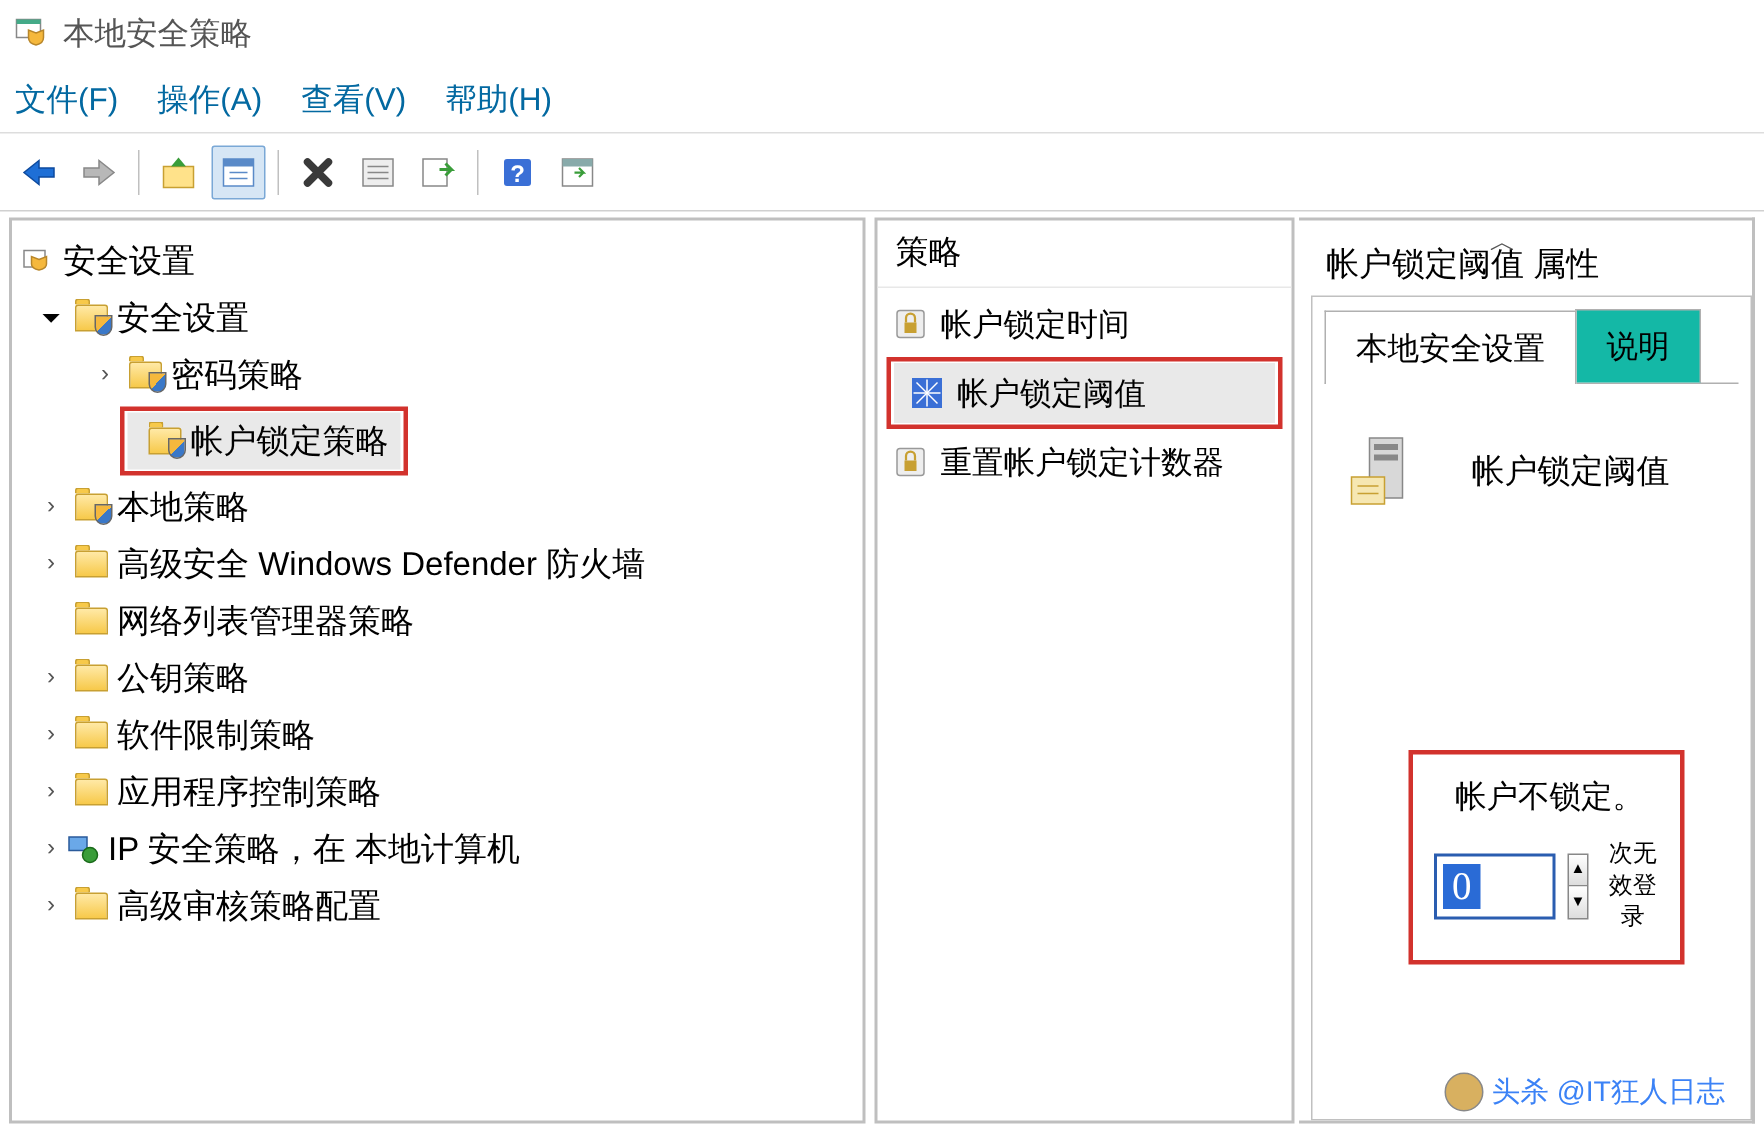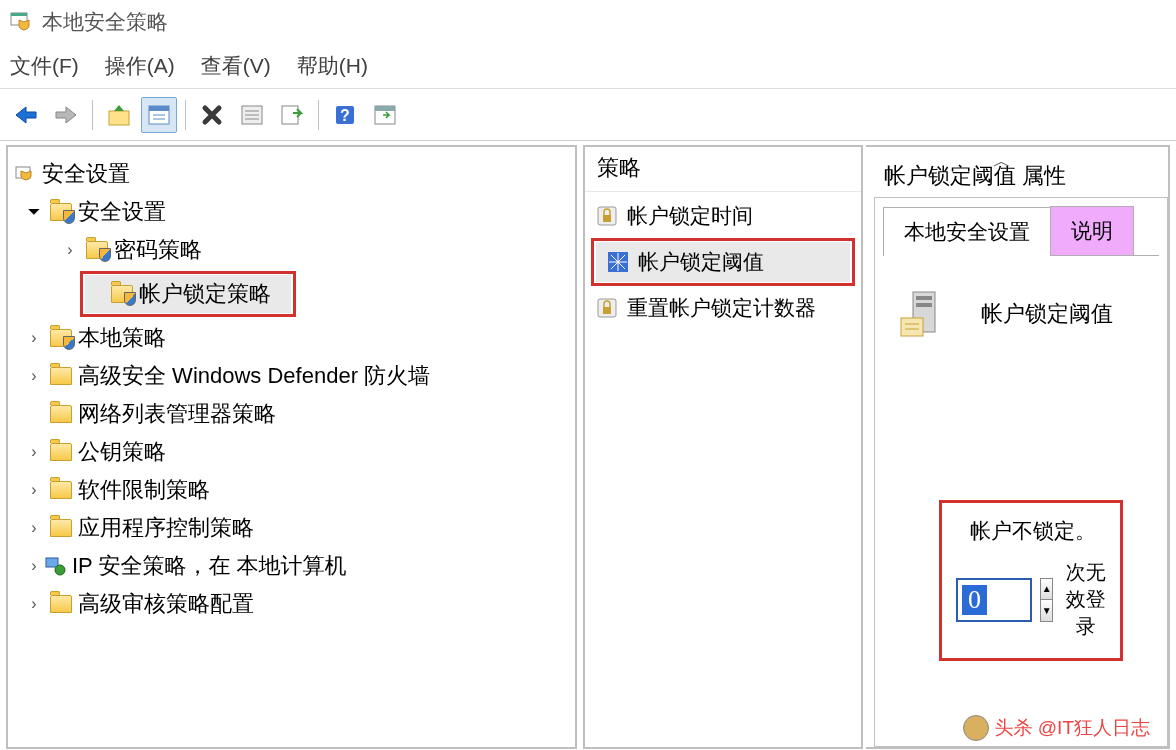--- a/index.html
+++ b/index.html
@@ -3,21 +3,21 @@
 <meta charset="utf-8">
 <style>
 * { box-sizing: border-box; margin: 0; padding: 0; font-family: "Microsoft YaHei", "Segoe UI", sans-serif; }
 body { background: #fff; width: 1176px; height: 750px; overflow: hidden; font-size: 19px; color: #000; }
 
 .title-bar { display: flex; align-items: center; padding: 6px 10px 10px 10px; height: 48px; }
 .title-icon { width: 24px; height: 24px; margin-right: 8px; position: relative; }
 .title-text { color: #555; font-size: 21px; }
 
 .menu-bar { display: flex; padding: 4px 10px 8px 10px; gap: 26px; font-size: 21px; border-bottom: 1px solid #ddd; }
-.menu-item { cursor: default; color: #404040; }
+.menu-item { cursor: default; color: #0369a1; }
 
 .toolbar { display: flex; align-items: center; padding: 6px 8px; gap: 4px; border-bottom: 1px solid #d0d0d0; height: 52px; }
 .tool-btn { width: 36px; height: 36px; display: flex; align-items: center; justify-content: center; border: 1px solid transparent; border-radius: 2px; }
 .tool-btn.active { border: 1px solid #7aa8d6; background: #d6e6f5; }
 .tool-sep { width: 1px; height: 30px; background: #c0c0c0; margin: 0 4px; }
 
 .workspace { display: flex; height: calc(750px - 48px - 42px - 52px); }
 .tree-panel { width: 571px; border: 2px solid #bfbfbf; margin: 4px 3px 0 6px; padding: 8px 0; overflow: hidden; }
 .tree-root { display: flex; align-items: center; padding: 4px 6px; font-size: 22px; }
 .tree-row { display: flex; align-items: center; padding: 4px 4px; font-size: 22px; white-space: nowrap; }
@@ -37,40 +37,40 @@
 .policy-row { display: flex; align-items: center; padding: 6px 10px; font-size: 21px; }
 .policy-row.selected { background: #e9e9e9; }
 .policy-icon { width: 24px; height: 24px; margin-right: 8px; }
 .middle-list { padding: 4px 0; }
 
 .props-panel { flex: 1; border: 2px solid #bfbfbf; border-left: none; margin: 4px 6px 0 0; padding: 0; position: relative; overflow: hidden; }
 .props-inner { border: 1px solid #c0c0c0; margin: 50px 0 0 8px; height: calc(100% - 50px); padding: 8px 0 0 0; position: relative; text-align: center; }
 .props-title { position: absolute; top: 14px; left: 18px; font-size: 22px; }
 
 .tabs { display: flex; border-bottom: 1px solid #b0b0b0; margin: 0 8px; }
-.tab { padding: 10px 20px; border: 1px solid #b0b0b0; border-bottom: none; margin-right: -1px; background: #f0abfc; font-size: 21px; }
+.tab { padding: 10px 20px; border: 1px solid #b0b0b0; border-bottom: none; margin-right: -1px; background: #14b8a6; font-size: 21px; }
 .tab.active { background: #fff; position: relative; top: 1px; }
 
 .prop-body { padding: 30px 20px; }
 .prop-head { display: flex; align-items: center; gap: 30px; }
 .server-icon { width: 56px; height: 56px; }
 .prop-label { font-size: 22px; }
 
 .lock-section { margin: 140px 10px 0 30px; padding: 18px 14px 24px 14px; }
 .lock-box { border: 3px solid #d2322d; padding: 14px 14px 18px 14px; }
 .lock-text { font-size: 21px; margin: 0 0 14px 4px; }
 .lock-input-row { display: flex; align-items: center; gap: 8px; }
 .num-input { width: 170px; height: 44px; border: 2px solid #2a5db0; font-size: 26px; padding: 0 4px; background: #fff; display: flex; align-items: center; }
 .num-val { background: #2a6bd6; color: #fff; padding: 0 6px; font-family: "Segoe UI"; }
 .spinner { width: 30px; height: 44px; border: 1px solid #888; display: flex; flex-direction: column; }
 .spin-btn { flex: 1; background: linear-gradient(#fff,#ddd); border-bottom: 1px solid #888; display: flex; align-items: center; justify-content: center; font-size: 10px; }
 .spin-btn:last-child { border-bottom: none; }
-.suffix { font-size: 20px; margin-left: 4px; }
-
-.watermark { position: absolute; right: 18px; bottom: 6px; font-size: 19px; color: #ef4444; display: flex; align-items: center; gap: 6px; }
+.suffix { font-size: 16px; margin-left: 4px; }
+
+.watermark { position: absolute; right: 18px; bottom: 6px; font-size: 19px; color: #3b82f6; display: flex; align-items: center; gap: 6px; }
 .wm-avatar { width: 26px; height: 26px; border-radius: 50%; background: #d8b060; border: 1px solid #888; }
 
 svg { display: block; }
 </style>
 </head>
 <body>
 
 <div class="title-bar">
   <span class="title-icon">
     <svg viewBox="0 0 24 24">
@@ -178,21 +178,21 @@
       <span class="tree-arrow">›</span>
       <span class="folder-icon">
           <span class="folder-tab"></span>
           <span class="folder-body"></span>
           <span class="shield-ov"></span>
         </span>
       <span>密码策略</span>
     </div>
 
     <div style="margin:2px 0 2px 72px;display:inline-block" class="highlight-box">
-      <div class="tree-row selected" style="padding:4px 20px">
+      <div class="tree-row selected" style="padding:4px 8px">
         <span class="folder-icon">
             <span class="folder-tab"></span>
             <span class="folder-body"></span>
             <span class="shield-ov"></span>
           </span>
         <span>帐户锁定策略</span>
       </div>
     </div>
 
     <div class="tree-row" style="padding-left:16px">

